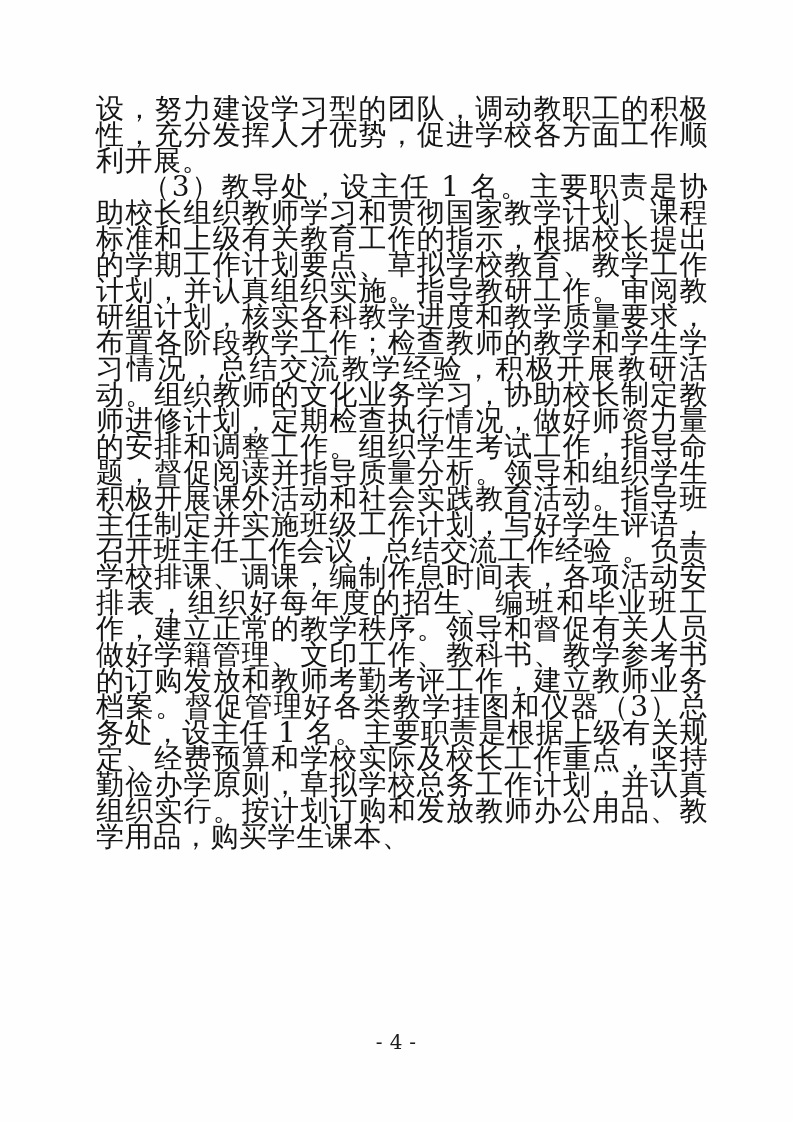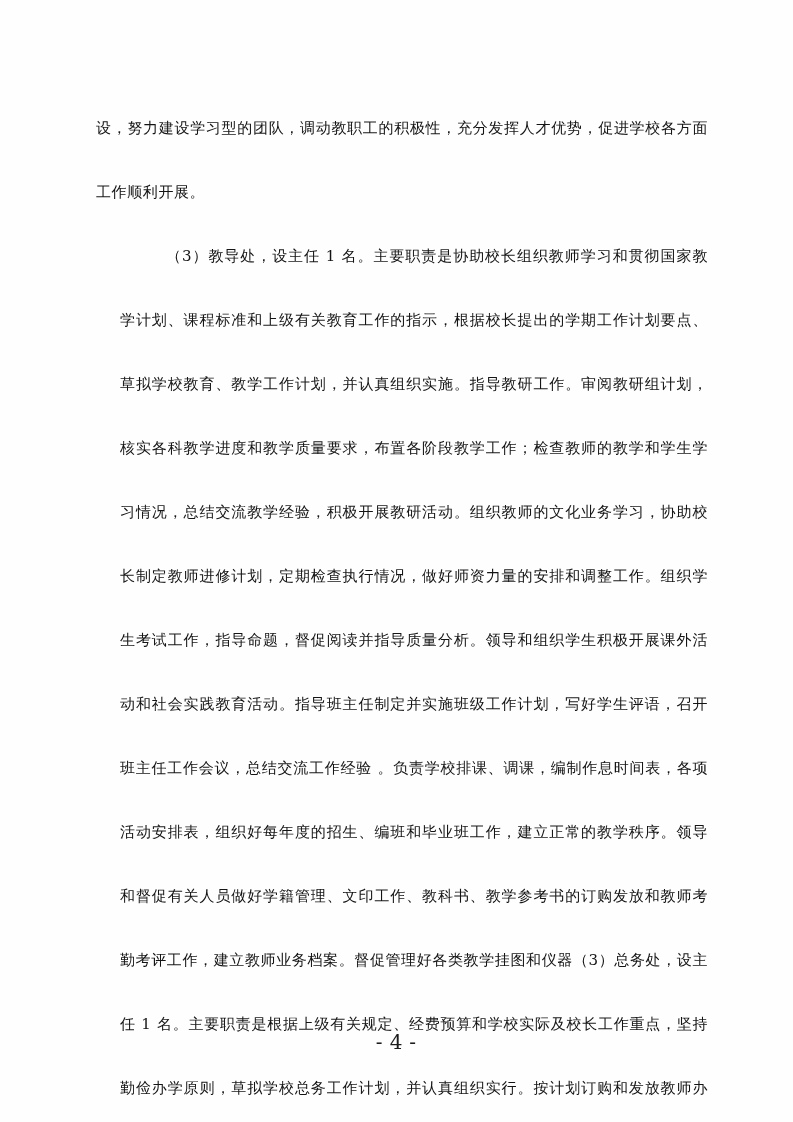--- a/index.html
+++ b/index.html
@@ -23,35 +23,34 @@
     box-sizing: border-box;
     background: #fefefe;
   }
   .page-body {
     position: absolute;
     left: 96px;
     top: 96px;
     width: 612px;
   }
   .para {
-    font-size: 15px;
-    line-height: 64px;
+    font-size: 28px;
+    line-height: 26px;
     text-align: justify;
     text-justify: inter-ideograph;
     letter-spacing: 0.6px;
     margin: 0;
     color: #141414;
     font-family: "DejaVu Serif", "Liberation Serif", serif;
   }
   .para + .para {
     margin-top: 0;
   }
   .indent {
     text-indent: 46px;
-    margin-left: 24px;
   }
   .footer {
     position: absolute;
     left: 0;
     top: 1030px;
     width: 793px;
     text-align: center;
   }
   .page-number {
     font-size: 20px;

